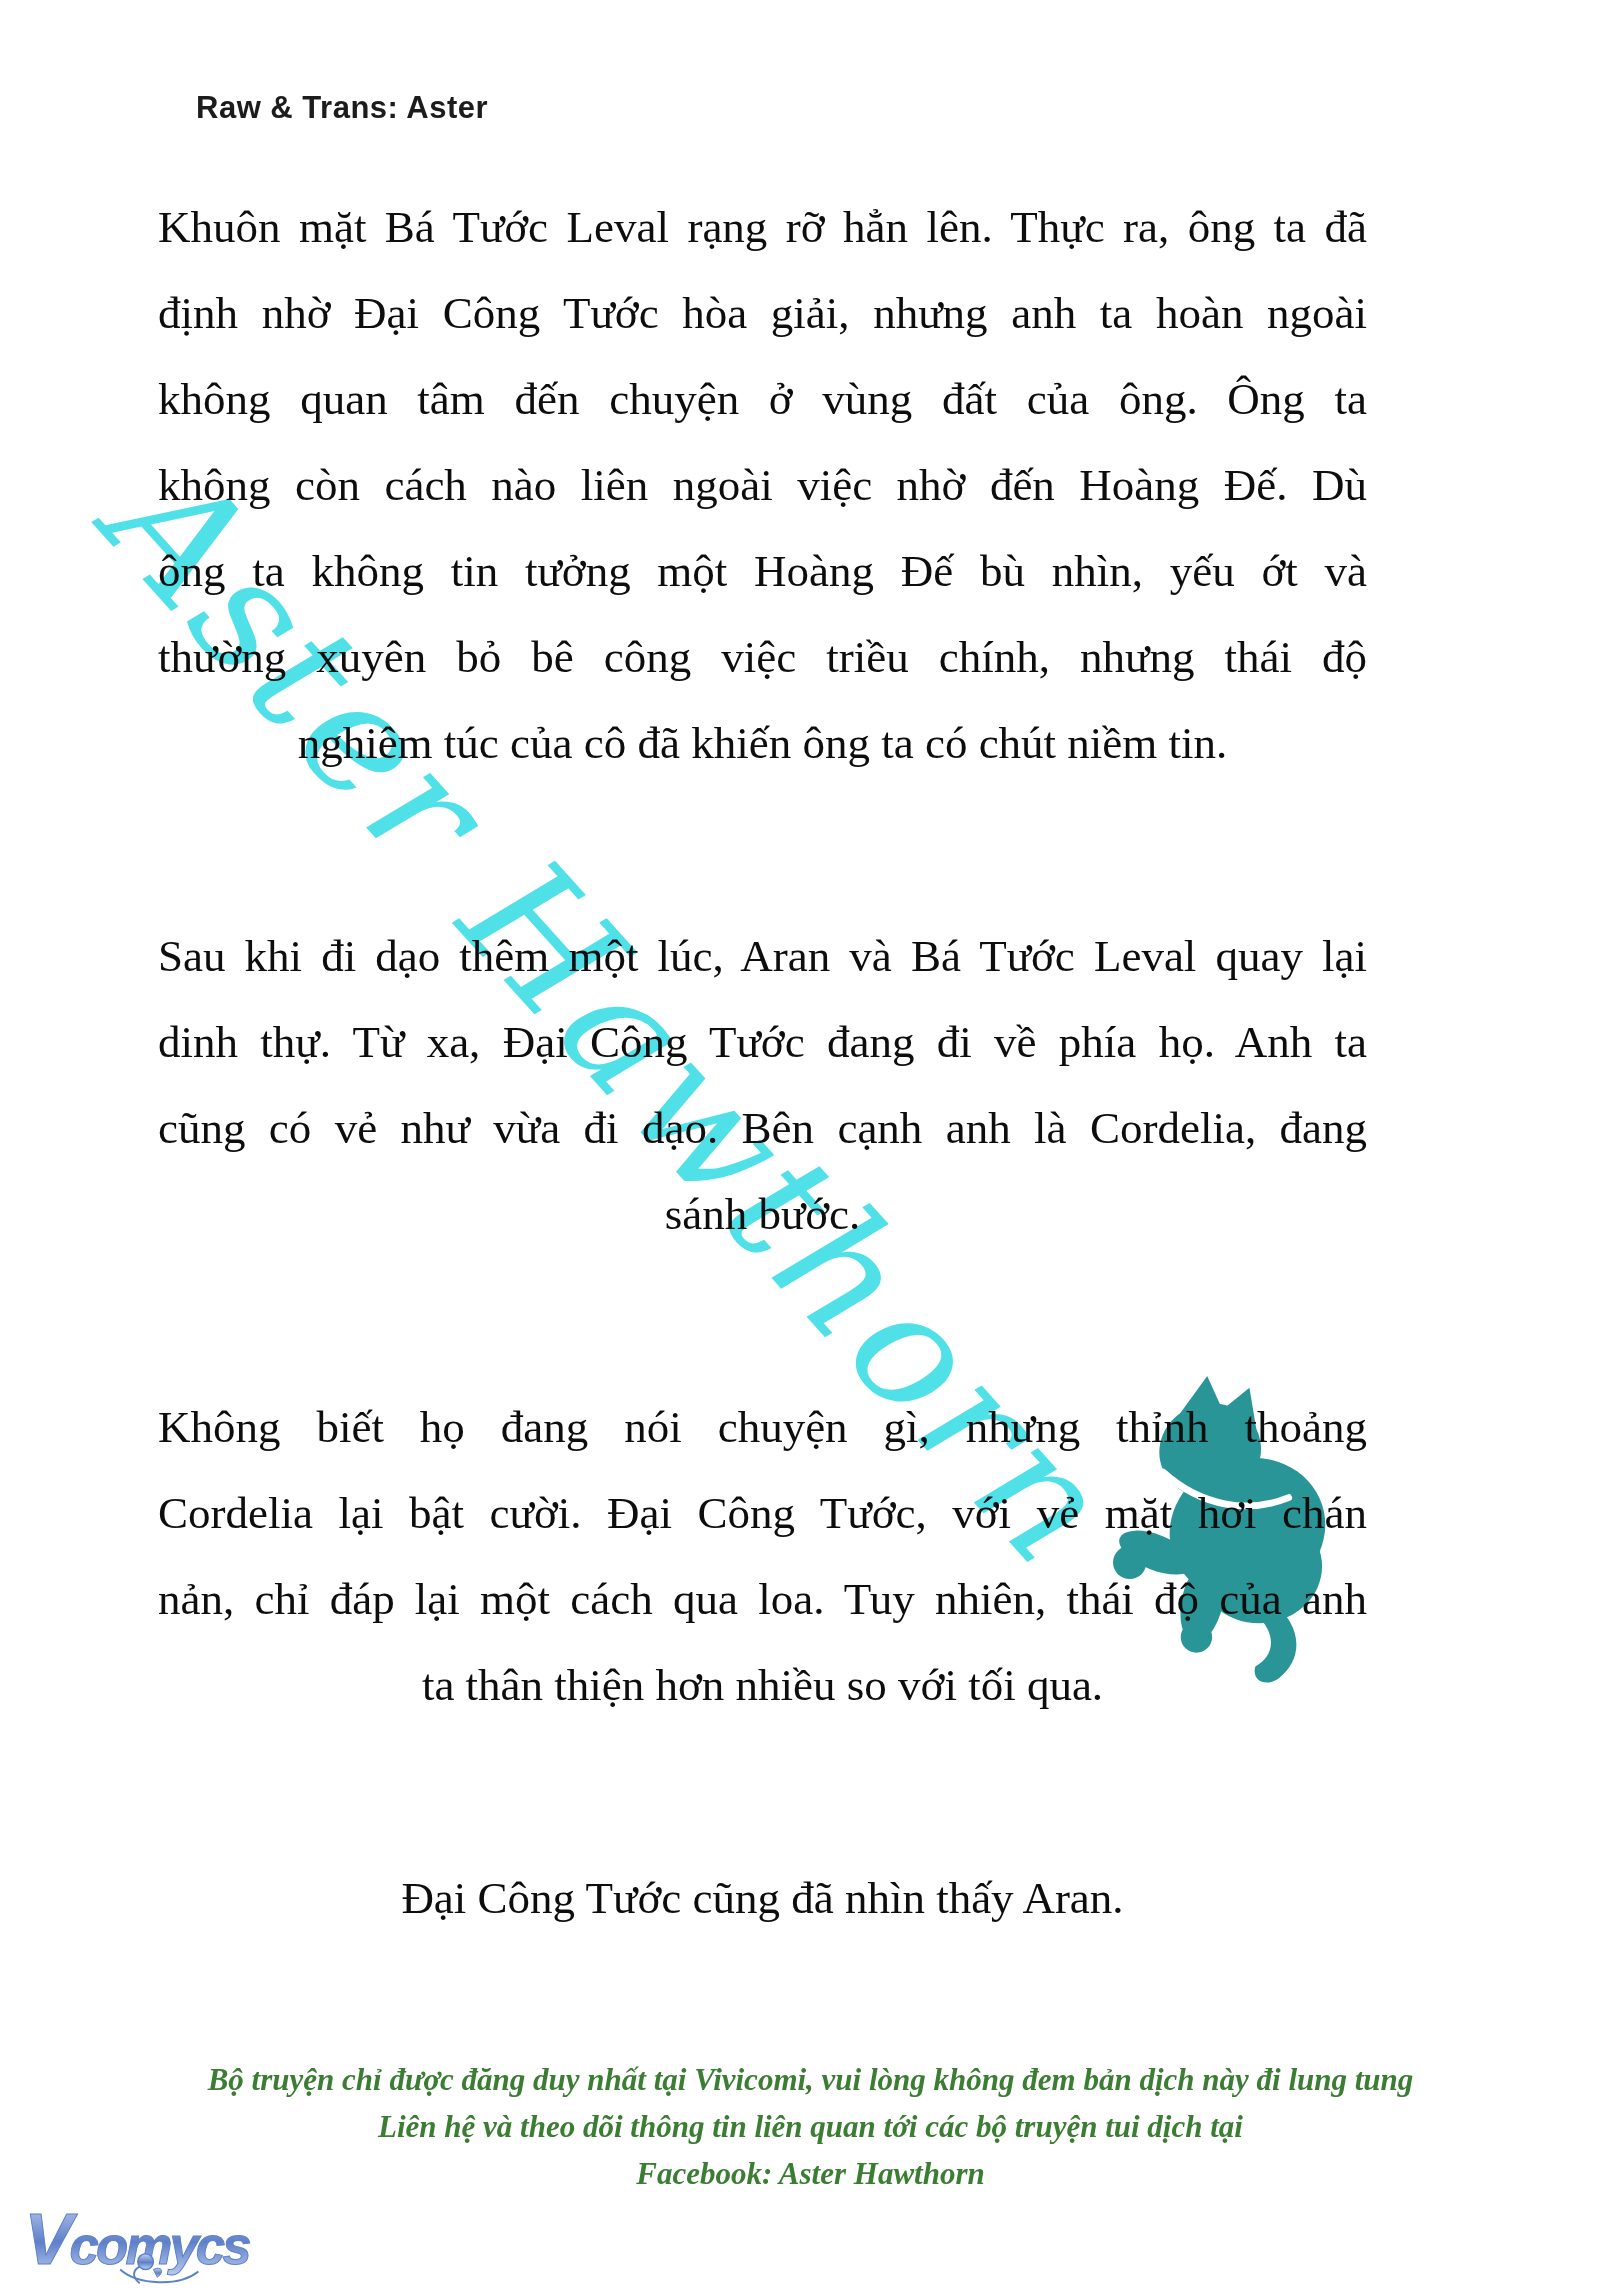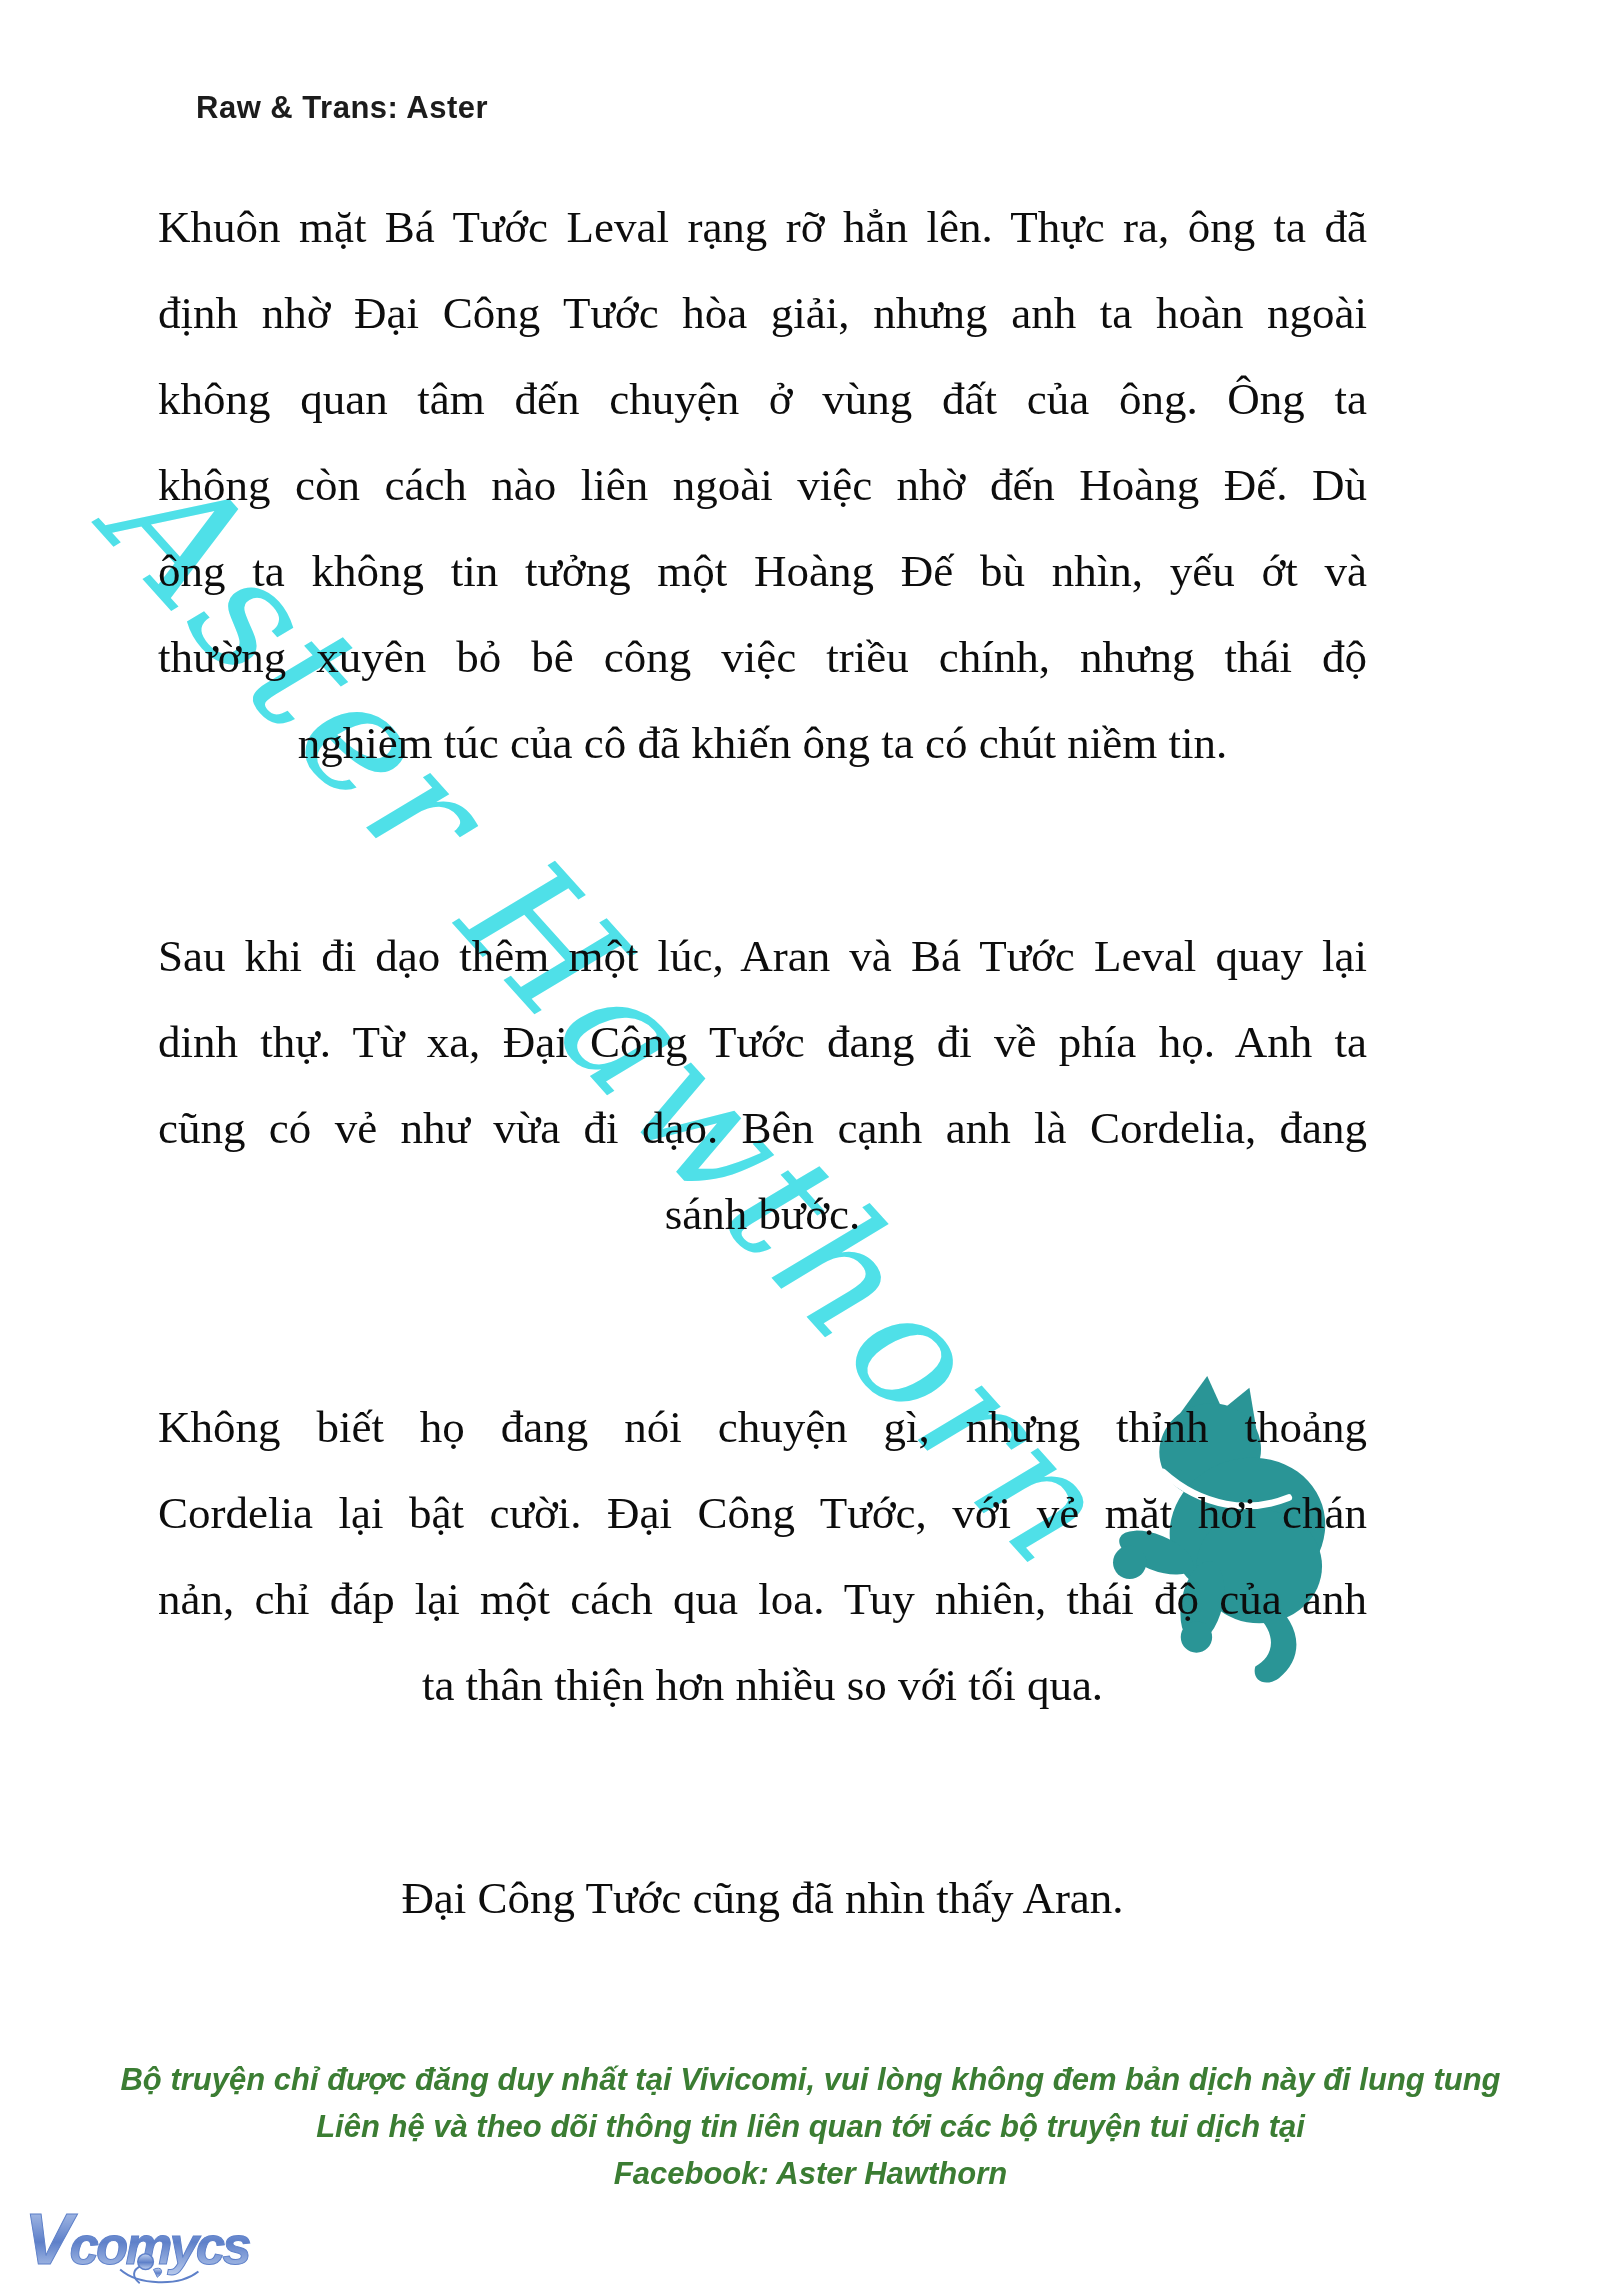--- a/index.html
+++ b/index.html
@@ -37,21 +37,21 @@
   .ll{text-align:center;}
 
   
   .cat{
     position:absolute;left:1112px;top:1374px;width:214px;height:316px;z-index:1;
   }
 
   
   .footer{
     position:absolute;left:0;top:2056px;width:1621px;text-align:center;z-index:3;
-    font-family:Liberation Sans, sans-serif;font-weight:bold;font-style:italic;
+    font-family:Liberation Serif, serif;font-weight:bold;font-style:italic;
     font-size:31px;line-height:47px;color:var(--footer-green,#3B7D33);
   }
 
   
   .logo{position:absolute;left:21.6px;top:2201px;z-index:3;}
 </style>
 </head>
 <body>
 
 <div class="page">

